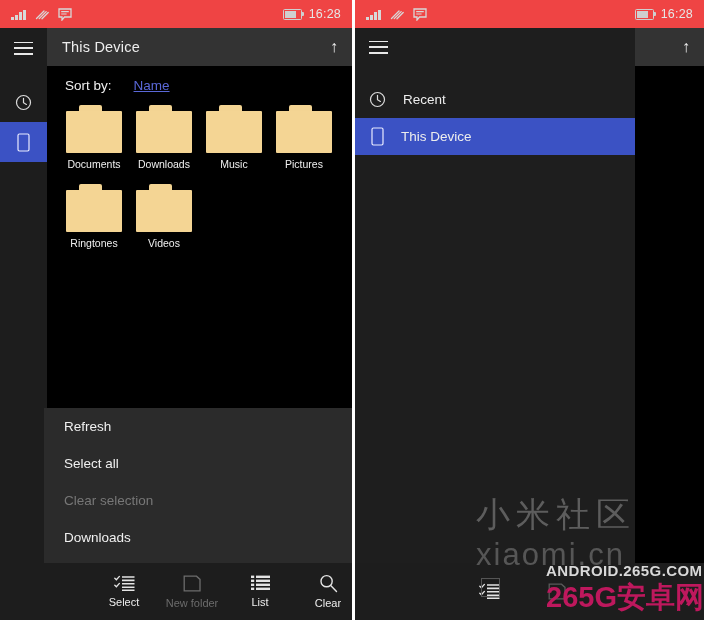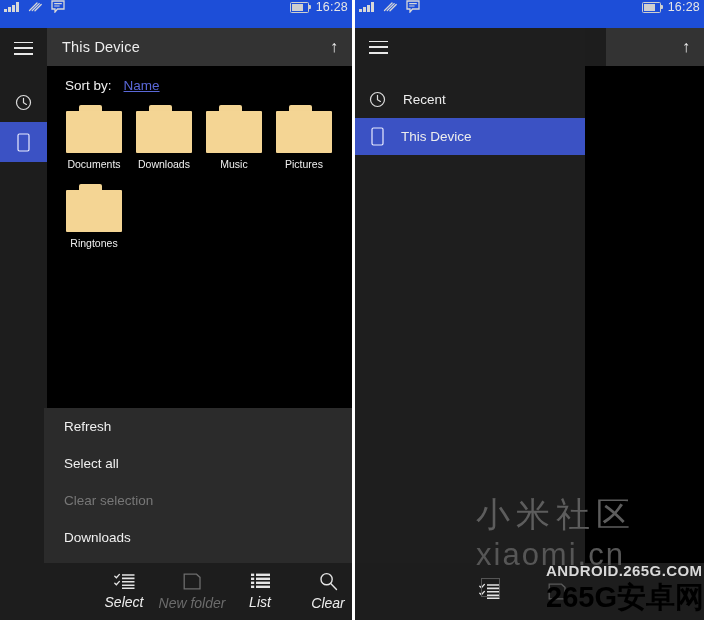--- a/index.html
+++ b/index.html
@@ -5,22 +5,22 @@
   html,body{margin:0;padding:0;background:#fff;}
   body{width:704px;height:620px;font-family:"Liberation Sans",sans-serif;overflow:hidden;}
   .stage{position:relative;width:704px;height:620px;background:#ffffff;}
 
   
   .panel{position:absolute;top:0;height:620px;overflow:hidden;background:#000;}
   .panel-left{left:0;width:352px;}
   .panel-right{left:355px;width:349px;}
 
   
-  .statusbar{position:absolute;top:0;left:0;right:0;height:28px;background:#1d4ed8;
-             display:flex;align-items:flex-start;padding:0 4px;box-sizing:border-box;}
+  .statusbar{position:absolute;top:0;left:0;right:0;height:28px;background:#ef4444;
+             display:flex;align-items:center;padding:0 11px;box-sizing:border-box;}
   .sb-left{display:flex;align-items:center;gap:9px;}
   .sb-right{margin-left:auto;display:flex;align-items:center;gap:7px;}
   .sb-time{color:#e6e6e6;font-size:12.5px;letter-spacing:.2px;}
   .ico{display:inline-block;line-height:0;}
 
   
   .bars{display:flex;align-items:flex-end;gap:1.5px;height:11px;}
   .bars i{display:block;width:2.5px;background:#d8d8d8;}
   .bars i:nth-child(1){height:3px;}
   .bars i:nth-child(2){height:5px;}
@@ -41,59 +41,59 @@
 
   
   .topbar{position:absolute;left:47px;right:0;top:28px;height:38px;background:#333333;
           display:flex;align-items:center;padding:0 14px 0 15px;box-sizing:border-box;}
   .topbar .title{color:#ededed;font-size:14.5px;letter-spacing:.2px;}
   .topbar .up{margin-left:auto;color:#ededed;font-size:16px;line-height:1;}
 
   
   .content{position:absolute;left:47px;right:0;top:66px;bottom:0;background:#000;}
   .sortrow{padding:12px 0 8px 18px;font-size:13.5px;color:#f0f0f0;}
-  .sortrow .val{color:#5a68d8;margin-left:12px;text-decoration:underline;}
+  .sortrow .val{color:#5a68d8;margin-left:22px;text-decoration:underline;}
 
   .grid{display:flex;flex-wrap:wrap;padding:4px 0 0 12px;width:300px;}
   .tile{width:70px;margin:0 0 14px 0;display:flex;flex-direction:column;align-items:center;}
   .folder{width:56px;height:48px;position:relative;}
   .folder .tab{position:absolute;left:13px;top:0;width:23px;height:7px;background:#f3d493;
                border-radius:2px 2px 0 0;}
   .folder .body{position:absolute;left:0;top:6px;width:56px;height:42px;background:#f4d594;border-radius:1px;}
   .tile .cap{margin-top:5px;color:#efefef;font-size:10.5px;white-space:nowrap;}
 
   
   .ctxmenu{position:absolute;left:0;right:0;top:408px;bottom:0;background:#2b2b2b;margin-left:44px;}
   .ctxmenu .mi{padding:11px 0 11px 20px;color:#f0f0f0;font-size:13.5px;}
   .ctxmenu .mi.disabled{color:#777777;}
 
   
   .appbar{position:absolute;left:0;right:0;bottom:0;height:57px;background:#1d1d1d;
           display:flex;align-items:center;}
   .appbtn{flex:0 0 auto;width:68px;display:flex;flex-direction:column;align-items:center;justify-content:center;gap:4px;}
-  .appbtn .lbl{color:#ededed;font-size:14px;font-style:italic;}
+  .appbtn .lbl{color:#ededed;font-size:11px;}
   .appbtn.disabled .lbl{color:#6c6c6c;}
   .appbar.with-labels{padding-left:90px;}
 
   
   .dim-top{position:absolute;left:0;top:28px;width:251px;height:38px;background:#1d1d1d;}
-  .drawer{position:absolute;left:0;top:28px;width:230px;bottom:0;background:#1e1e1e;z-index:3;}
+  .drawer{position:absolute;left:0;top:28px;width:280px;bottom:0;background:#1e1e1e;z-index:3;}
   .drawer .dr-top{height:38px;display:flex;align-items:center;padding-left:14px;box-sizing:border-box;}
   .dr-item{height:37px;display:flex;align-items:center;padding-left:14px;box-sizing:border-box;gap:17px;}
   .dr-item.sel{background:#3b52c4;}
   .dr-item .lbl{color:#ededed;font-size:13.5px;}
   .black-fill{position:absolute;left:251px;right:0;top:66px;bottom:0;background:#000;}
 
   
   .wm{position:absolute;z-index:6;pointer-events:none;user-select:none;}
   .wm-xm{left:476px;top:492px;color:#5d5d5d;font-size:34px;letter-spacing:6px;font-family:"DejaVu Sans",sans-serif;}
   .wm-xm2{left:476px;top:537px;color:#565656;font-size:31px;letter-spacing:2px;}
   .wm-box{left:481px;top:578px;width:17px;height:17px;border:1.5px solid #555;}
   .wm-a1{left:546px;top:562px;color:#d9d9d9;font-size:15px;letter-spacing:.4px;font-weight:bold;}
-  .wm-a2{left:546px;top:578px;color:#000000;font-size:29px;font-weight:bold;letter-spacing:0px;}
+  .wm-a2{left:546px;top:578px;color:#be185d;font-size:29px;font-weight:bold;letter-spacing:0px;}
 </style>
 </head>
 <body>
 
 <div class="stage">
 
   <div class="panel panel-left">
 
     <div class="statusbar">
       <div class="sb-left">
@@ -190,20 +190,27 @@
               <span class="body"></span>
             </span>
           <span class="cap">Pictures</span>
         </div>
         <div class="tile">
           <span class="folder">
               <span class="tab"></span>
               <span class="body"></span>
             </span>
           <span class="cap">Ringtones</span>
+        </div>
+        <div class="tile">
+          <span class="folder">
+              <span class="tab"></span>
+              <span class="body"></span>
+            </span>
+          <span class="cap">Videos</span>
         </div>
       </div>
     </div>
 
     <div class="ctxmenu">
       <div class="mi">Refresh</div>
       <div class="mi">Select all</div>
       <div class="mi disabled">Clear selection</div>
       <div class="mi">Downloads</div>
     </div>

